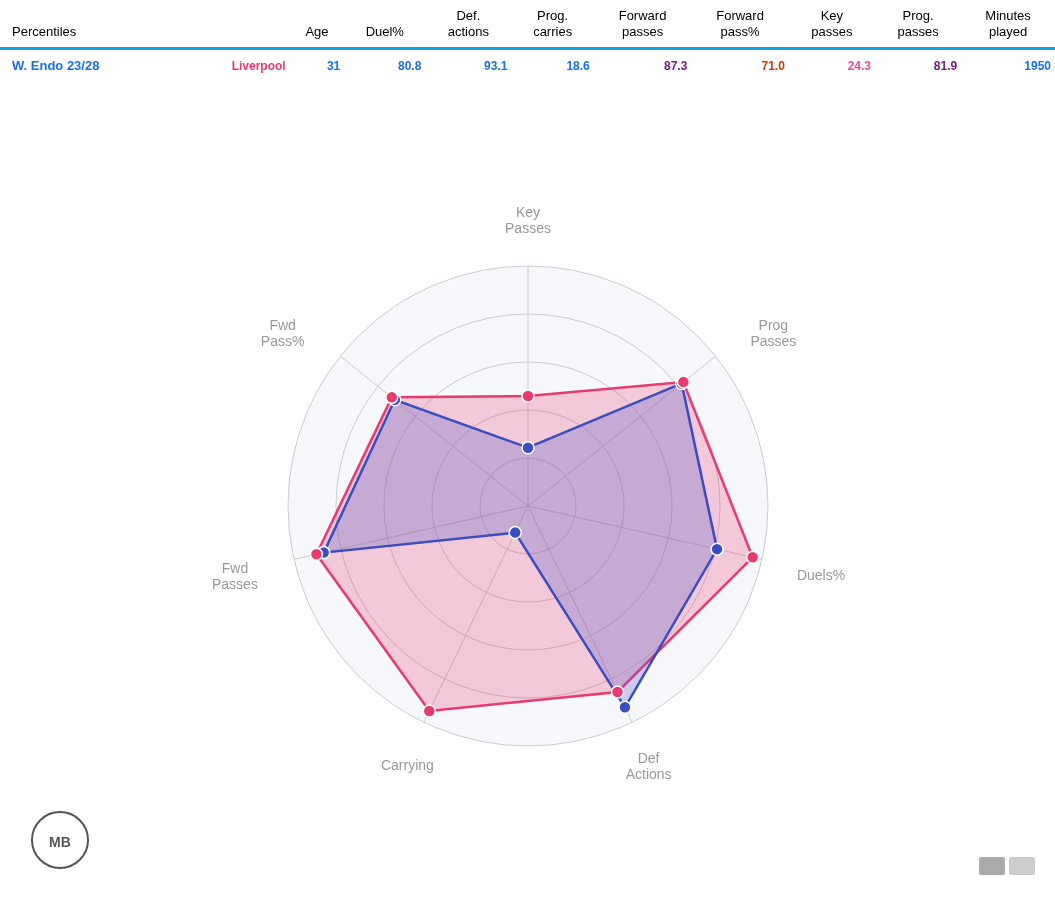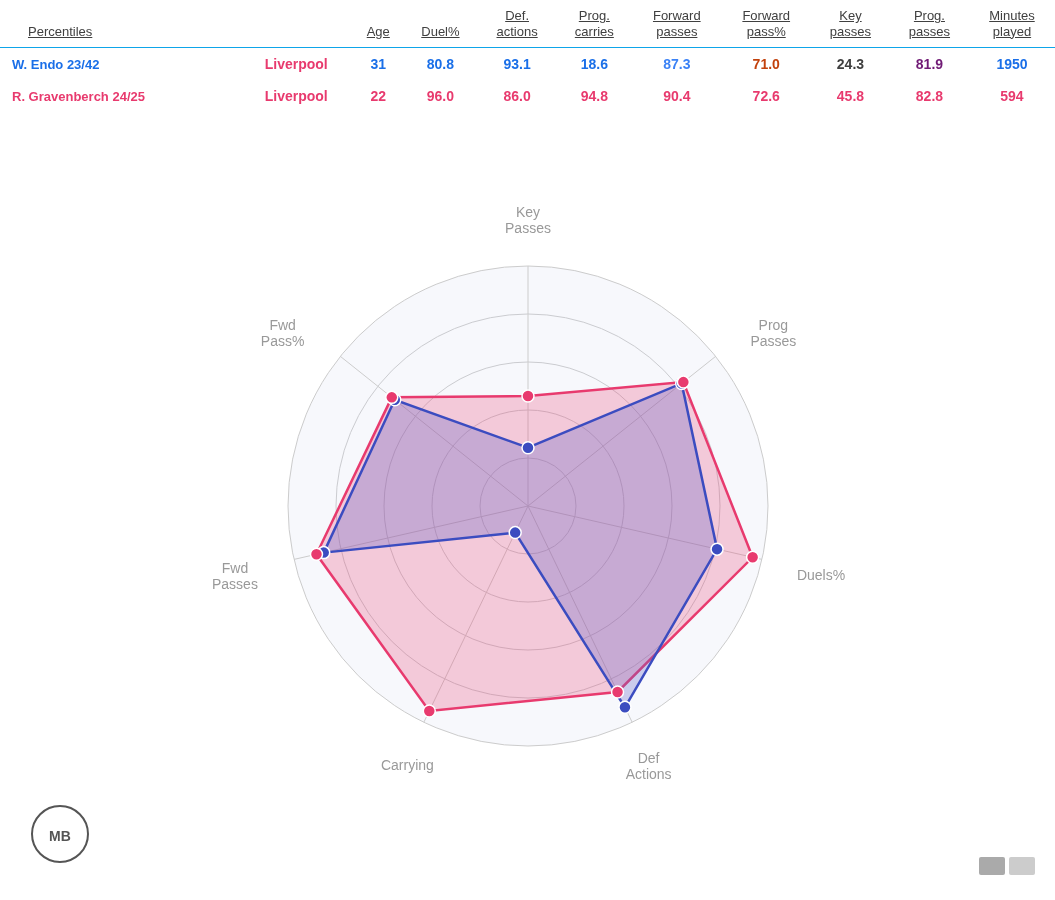--- a/index.html
+++ b/index.html
@@ -12,39 +12,38 @@
       position: relative;
     }
 
     
     .stats-table {
       width: 100%;
       border-collapse: collapse;
       font-size: 13px;
     }
     .stats-table th {
-      color: #404040;
+      color: #000000;
       font-weight: normal;
       text-align: center;
       padding: 8px 4px;
-      border-bottom: 1px solid #0ea5e9;
+      border-bottom: 3px solid #0ea5e9;
       vertical-align: bottom;
       line-height: 1.2;
-      text-decoration: underline;
     }
     .stats-table th:first-child {
       text-align: left;
-      padding-left: 28px;
+      padding-left: 12px;
     }
     .stats-table td {
-      text-align: center;
+      text-align: right;
       padding: 8px 4px;
       font-weight: bold;
       color: #1a6fe8;
-      font-size: 14px;
+      font-size: 12px;
     }
     .stats-table td:first-child {
       text-align: left;
       padding-left: 12px;
       font-size: 13px;
     }
     .row-pink td {
       color: #e83a6e;
     }
     .row-blue td {
@@ -60,21 +59,21 @@
       top: 176px;
       left: 50%;
       transform: translateX(-50%);
       width: 700px;
       height: 680px;
     }
 
     
     .logo {
       position: absolute;
-      bottom: 36px;
+      bottom: 30px;
       left: 30px;
       width: 60px;
       height: 60px;
     }
 
     
     .scroll-indicator {
       position: absolute;
       bottom: 25px;
       right: 20px;
@@ -105,44 +104,31 @@
       <th>Prog.<br>carries</th>
       <th>Forward<br>passes</th>
       <th>Forward<br>pass%</th>
       <th>Key<br>passes</th>
       <th>Prog.<br>passes</th>
       <th>Minutes<br>played</th>
     </tr>
   </thead>
   <tbody id="table-body">
   <tr class="row-blue">
-    <td style="color:#1a6fe8;font-weight:bold">W. Endo 23/42</td>
+    <td style="color:#1a6fe8;font-weight:bold">W. Endo 23/28</td>
     <td style="color:#e83a6e;font-weight:bold">Liverpool</td>
     <td style="color:#1a6fe8">31</td>
     <td style="color:#1a6fe8">80.8</td>
     <td style="color:#1a6fe8">93.1</td>
     <td style="color:#1a6fe8">18.6</td>
-    <td style="color:#3b82f6">87.3</td>
+    <td style="color:#701a75">87.3</td>
     <td style="color:#c2410c">71.0</td>
-    <td style="color:#404040">24.3</td>
+    <td style="color:#ec4899">24.3</td>
     <td style="color:#701a75">81.9</td>
     <td style="color:#1a6fe8">1950</td>
-  </tr>
-      <tr class="row-pink">
-    <td style="color:#e83a6e;font-weight:bold">R. Gravenberch 24/25</td>
-    <td style="color:#e83a6e;font-weight:bold">Liverpool</td>
-    <td style="color:#e83a6e">22</td>
-    <td style="color:#e83a6e">96.0</td>
-    <td style="color:#e83a6e">86.0</td>
-    <td style="color:#e83a6e">94.8</td>
-    <td style="color:#e83a6e">90.4</td>
-    <td style="color:#e83a6e">72.6</td>
-    <td style="color:#e83a6e">45.8</td>
-    <td style="color:#e83a6e">82.8</td>
-    <td style="color:#e83a6e">594</td>
   </tr>
     </tbody>
 </table>
 
 <div class="radar-container">
   <svg id="radar-svg" width="700" height="680" viewBox="0 0 700 680">
       <circle cx="350" cy="330" r="48" fill="none" stroke="#ccc" stroke-width="1"></circle>
       <circle cx="350" cy="330" r="96" fill="none" stroke="#ccc" stroke-width="1"></circle>
       <circle cx="350" cy="330" r="144" fill="none" stroke="#ccc" stroke-width="1"></circle>
       <circle cx="350" cy="330" r="192" fill="none" stroke="#ccc" stroke-width="1"></circle>

